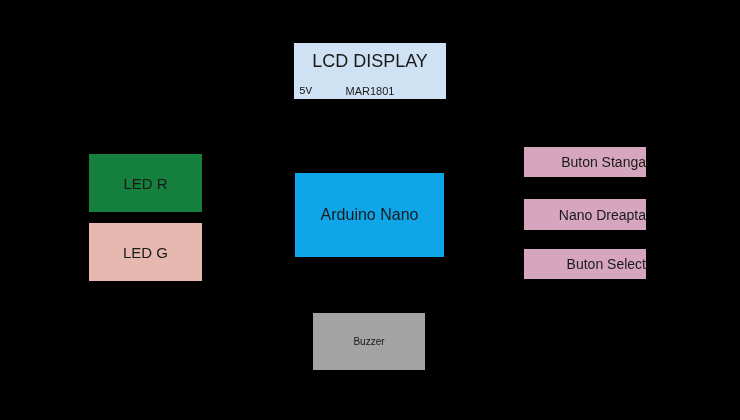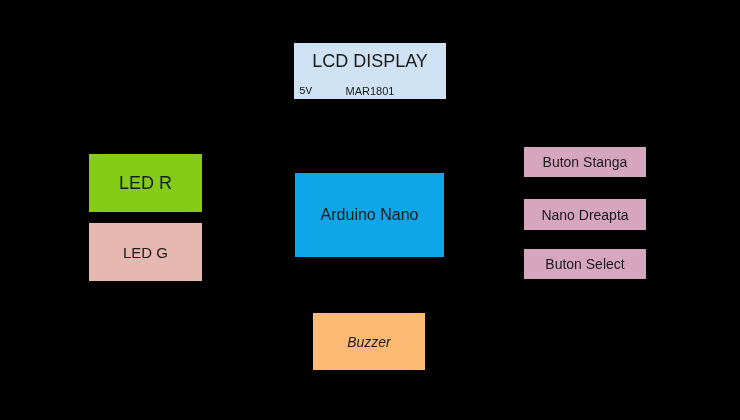--- a/index.html
+++ b/index.html
@@ -35,28 +35,28 @@
   }
   .lcd-title { font-size: 18px; line-height: 15px; }
   .lcd-subtitle { font-size: 11px; line-height: 12px; margin-top: 16px; }
   .lcd-voltage {
     position: absolute;
     left: 5px; bottom: 2px;
     font-size: 11px;
     font-family: Liberation Mono, monospace;
   }
   
-  .node-led-r { left: 88px; top: 153px; width: 115px; height: 60px; background: #84cc16; font-size: 18px; }
+  .node-led-r { left: 88px; top: 153px; width: 115px; height: 60px; background: #15803d; font-size: 15px; }
   .node-led-g { left: 88px; top: 222px; width: 115px; height: 60px; background: #e6b8af; font-size: 15px; }
   
   .node-arduino { left: 294px; top: 172px; width: 151px; height: 86px; background: #0ea5e9; font-size: 16px; }
   
-  .node-buzzer { left: 312px; top: 312px; width: 114px; height: 59px; background: #fdba74; font-size: 14px; font-style: italic; }
+  .node-buzzer { left: 312px; top: 312px; width: 114px; height: 59px; background: #a3a3a3; font-size: 10px; }
   
-  .node-button { left: 523px; width: 124px; background: #d5a6bd; font-size: 14px; }
+  .node-button { left: 523px; width: 124px; background: #d5a6bd; font-size: 14px; justify-content: flex-end; }
   .node-buton-stanga  { top: 146px; height: 32px; }
   .node-buton-dreapta { top: 198px; height: 33px; }
   .node-buton-select  { top: 248px; height: 32px; }
 </style>
 </head>
 <body>
 
 <div id="canvas">
 
   <div class="node node-lcd">

